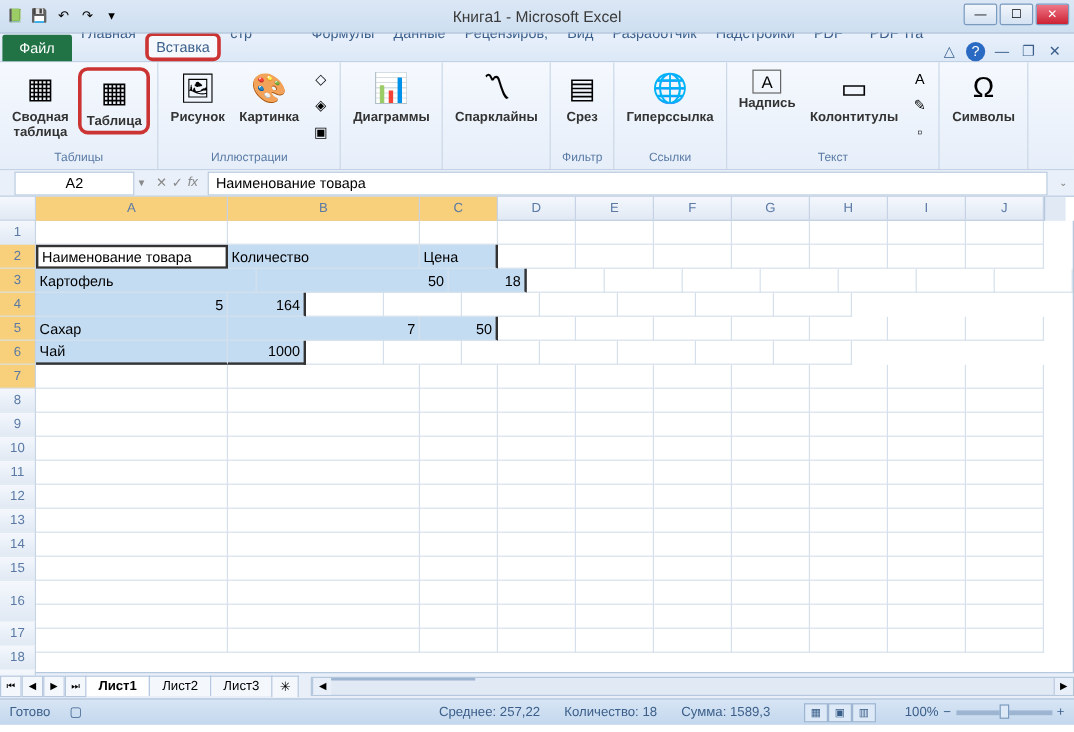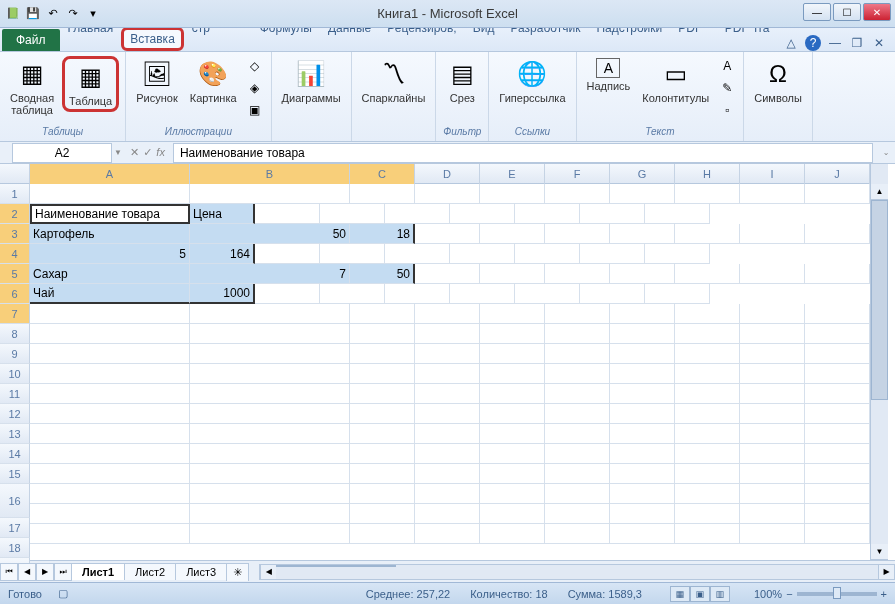--- a/index.html
+++ b/index.html
@@ -20,25 +20,25 @@
 .tab.file { background: #217346; color: #fff; border-radius: 2px 2px 0 0; padding: 4px 14px; }
 .tab.active { background: #f5f9fe; border: 1px solid #b6c8de; border-bottom: 1px solid #f5f9fe; border-radius: 3px 3px 0 0; }
 .tab.highlight { border: 3px solid #cc3333; border-radius: 6px; padding: 2px 6px; }
 .help-area { margin-left: auto; display:flex; gap:6px; padding-right:8px; align-items:center; }
 .help-area span { width:16px; height:16px; display:flex; align-items:center; justify-content:center; font-size:12px; color:#3b5f8a; }
 
 
 .ribbon-body { height: 90px; background: linear-gradient(#f5f9fe,#e6eef9); border-bottom: 1px solid #b6c8de; display: flex; }
 .rgroup { border-right: 1px solid #cbd8e8; padding: 2px 6px; display: flex; flex-direction: column; align-items: center; justify-content: space-between; }
 .rgroup-items { display: flex; gap: 4px; flex: 1; align-items: flex-start; padding-top: 2px; }
-.rgroup-label { font-size: 10px; color: #5a7aa5; padding-bottom: 2px; text-align:center;font-style:italic; }
+.rgroup-label { font-size: 10px; color: #5a7aa5; padding-bottom: 2px; text-align:center; }
 .rbtn { display: flex; flex-direction: column; align-items: center; gap: 2px; padding: 2px 4px; min-width: 40px; }
 .rbtn.highlight { border: 3px solid #cc3333; border-radius: 8px; padding: 2px 4px; }
 .rbtn .ricon { width: 32px; height: 32px; display:flex; align-items:center; justify-content:center; font-size:24px; }
-.rbtn .rlabel { font-size: 11px; color: #333; text-align: center; line-height: 1.1; }
+.rbtn .rlabel { font-size: 11px; color: #333; text-align: center; line-height: 1.1; font-weight: bold; }
 .rbtn-small { width:20px; height:20px; display:flex; align-items:center; justify-content:center; }
 .stack { display:flex; flex-direction:column; gap:2px; }
 
 
 .formula-bar { height: 22px; background: #e9f0f9; border-bottom: 1px solid #b6c8de; display: flex; align-items: center; }
 .name-box { width: 100px; height: 20px; background: #fff; border: 1px solid #b6c8de; margin-left: 12px; padding: 1px 4px; font-size: 12px; display:flex; align-items:center; justify-content:center; }
 .fx-icons { display:flex; gap:4px; padding: 0 8px; color:#888; font-size:11px; }
 .fx-input { flex:1; height:20px; background:#fff; border:1px solid #b6c8de; padding:1px 6px; font-size:12px; margin-right:4px; display:flex; align-items:center; }
 .col-headers { height: 20px; background: linear-gradient(#f4f8fd,#e1e9f4); display:flex; border-bottom:1px solid #b6c8de; }
 .corner { width: 30px; height:20px; background: linear-gradient(#f4f8fd,#e1e9f4); border-right:1px solid #c5d3e4; border-bottom:1px solid #b6c8de; }
@@ -278,31 +278,32 @@
           <div class="cell" style="width: 65px;"></div>
           <div class="cell" style="width: 65px;"></div>
           <div class="cell" style="width: 65px;"></div>
           <div class="cell" style="width: 65px;"></div>
           <div class="cell" style="width: 65px;"></div>
           <div class="cell" style="width: 65px;"></div>
           <div class="cell" style="width: 65px;"></div>
         </div>
         <div class="row">
           <div class="cell active" style="width: 160px;">Наименование товара</div>
+          <div class="cell sel" style="width: 160px;">Количество</div>
           <div class="cell sel sel-border-r" style="width: 65px;">Цена</div>
           <div class="cell" style="width: 65px;"></div>
           <div class="cell" style="width: 65px;"></div>
           <div class="cell" style="width: 65px;"></div>
           <div class="cell" style="width: 65px;"></div>
           <div class="cell" style="width: 65px;"></div>
           <div class="cell" style="width: 65px;"></div>
           <div class="cell" style="width: 65px;"></div>
         </div>
         <div class="row">
-          <div class="cell sel" style="width: 160px;">Картофель</div>
+          <div class="cell sel" style="width: 184px;">Картофель</div>
           <div class="cell num sel" style="width: 160px;">50</div>
           <div class="cell num sel sel-border-r" style="width: 65px;">18</div>
           <div class="cell" style="width: 65px;"></div>
           <div class="cell" style="width: 65px;"></div>
           <div class="cell" style="width: 65px;"></div>
           <div class="cell" style="width: 65px;"></div>
           <div class="cell" style="width: 65px;"></div>
           <div class="cell" style="width: 65px;"></div>
           <div class="cell" style="width: 65px;"></div>
         </div>

